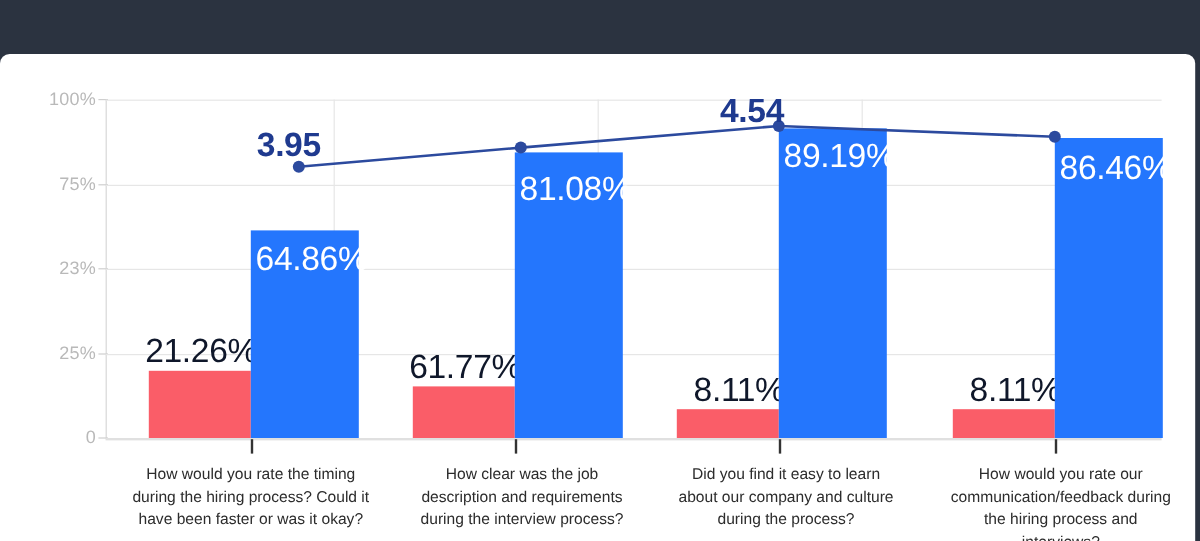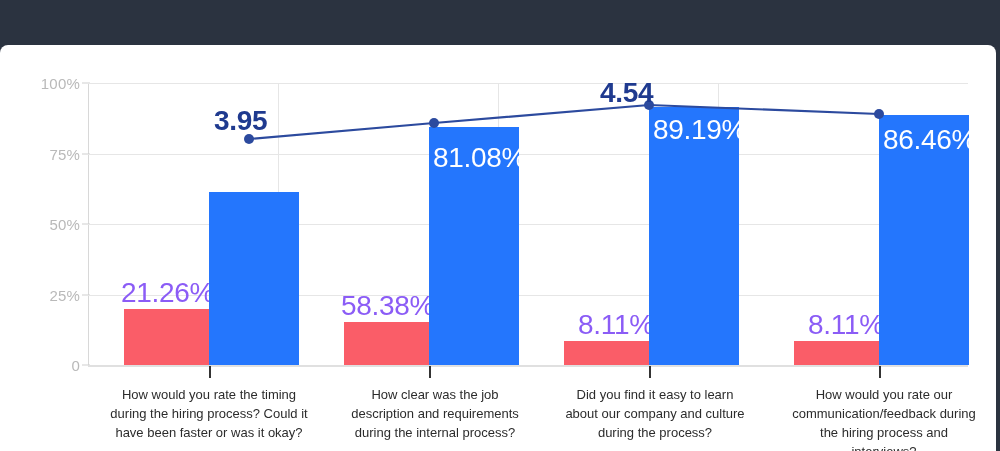--- a/index.html
+++ b/index.html
@@ -92,21 +92,21 @@
   }
   .bar.red { background: #fa5d68; }
   .bar.blue { background: #2476fd; }
   .bar-label {
     position: absolute;
     white-space: nowrap;
     font-size: 28px;
     font-weight: normal;
     letter-spacing: -0.3px;
   }
-  .bar-label.outside { color: #8b5cf6; }
+  .bar-label.outside { color: #0f172a; }
   .bar-label.inside { color: #ffffff; }
   
   .line-svg {
     position: absolute;
     left: 0;
     top: 0;
     width: 1000px;
     height: 451px;
     pointer-events: none;
   }
@@ -147,21 +147,21 @@
 
     <div class="ytick-wrap" style="top:38px;">
       <span class="ytick-label">100%</span>
       <span class="ytick-mark"></span>
     </div>
     <div class="ytick-wrap" style="top:108.5px;">
       <span class="ytick-label">75%</span>
       <span class="ytick-mark"></span>
     </div>
     <div class="ytick-wrap" style="top:179px;">
-      <span class="ytick-label">50%</span>
+      <span class="ytick-label">23%</span>
       <span class="ytick-mark"></span>
     </div>
     <div class="ytick-wrap" style="top:249.5px;">
       <span class="ytick-label">25%</span>
       <span class="ytick-mark"></span>
     </div>
     <div class="ytick-wrap" style="top:320px;">
       <span class="ytick-label">0</span>
       <span class="ytick-mark"></span>
     </div>
@@ -178,23 +178,24 @@
 
   <div class="xaxis-line"></div>
   <div class="xtick" style="left:209px;"></div>
   <div class="xtick" style="left:429px;"></div>
   <div class="xtick" style="left:649px;"></div>
   <div class="xtick" style="left:879px;"></div>
 
   <div class="bar red" style="left:124px; top:264px; width:85px; height:56px;"></div>
   <span class="bar-label outside" style="left:121px; top:232px;">21.26%</span>
   <div class="bar blue" style="left:209px; top:147px; width:90px; height:173px;"></div>
+  <span class="bar-label inside" style="left:213px; top:155px;">64.86%</span>
 
   <div class="bar red" style="left:344px; top:277px; width:85px; height:43px;"></div>
-  <span class="bar-label outside" style="left:341px; top:245px;">58.38%</span>
+  <span class="bar-label outside" style="left:341px; top:245px;">61.77%</span>
   <div class="bar blue" style="left:429px; top:82px; width:90px; height:238px;"></div>
   <span class="bar-label inside" style="left:433px; top:97px;">81.08%</span>
 
   <div class="bar red" style="left:564px; top:296px; width:85px; height:24px;"></div>
   <span class="bar-label outside" style="left:578px; top:264px;">8.11%</span>
   <div class="bar blue" style="left:649px; top:62px; width:90px; height:258px;"></div>
   <span class="bar-label inside" style="left:653px; top:69px;">89.19%</span>
 
   <div class="bar red" style="left:794px; top:296px; width:85px; height:24px;"></div>
   <span class="bar-label outside" style="left:808px; top:264px;">8.11%</span>
@@ -206,18 +207,18 @@
     <circle cx="249" cy="94" r="5" fill="#2c4a9e"></circle>
     <circle cx="434" cy="78" r="5" fill="#2c4a9e"></circle>
     <circle cx="649" cy="60" r="5" fill="#2c4a9e"></circle>
     <circle cx="879" cy="69" r="5" fill="#2c4a9e"></circle>
   </svg>
 
   <span class="line-label" style="left:214px; top:60px;">3.95</span>
   <span class="line-label" style="left:600px; top:32px;">4.54</span>
 
   <div class="cat-label" style="left:110px; width:198px;">How would you rate the timing during the hiring process? Could it have been faster or was it okay?</div>
-  <div class="cat-label" style="left:345px; width:180px;">How clear was the job description and requirements during the internal process?</div>
+  <div class="cat-label" style="left:345px; width:180px;">How clear was the job description and requirements during the interview process?</div>
   <div class="cat-label" style="left:786px; width:196px;">How would you rate our communication/feedback during the hiring process and interviews?</div>
   <div class="cat-label" style="left:560px; width:190px;">Did you find it easy to learn about our company and culture during the process?</div>
 
 
 </div>
 
 </body></html>

